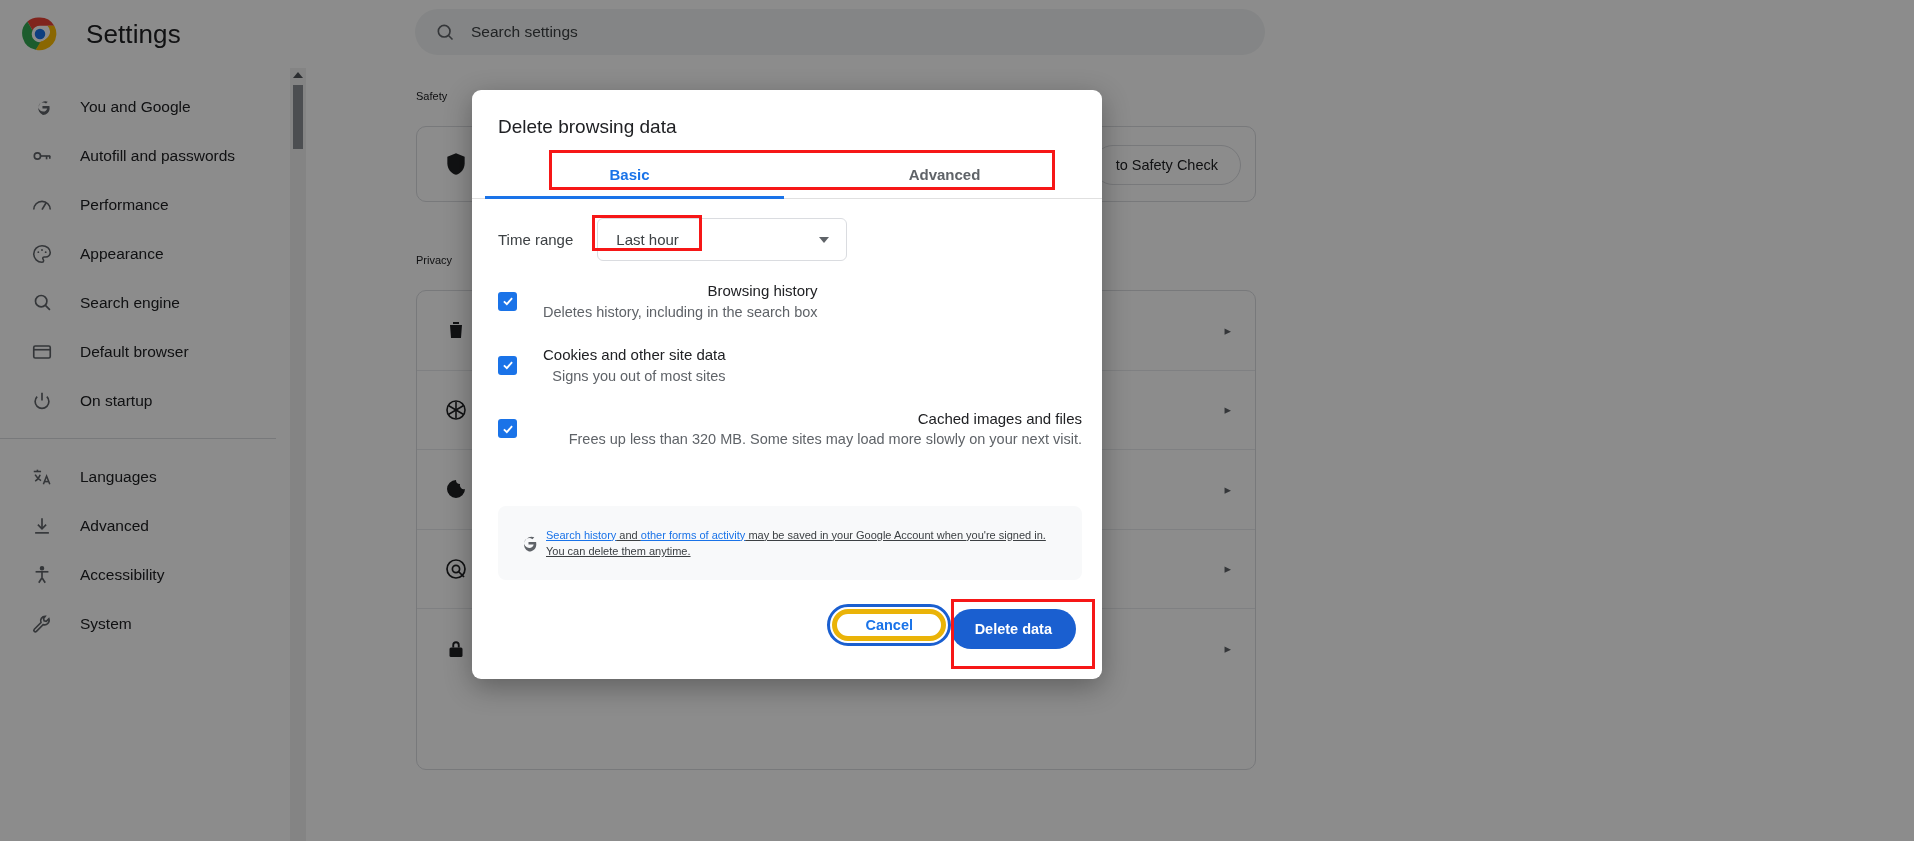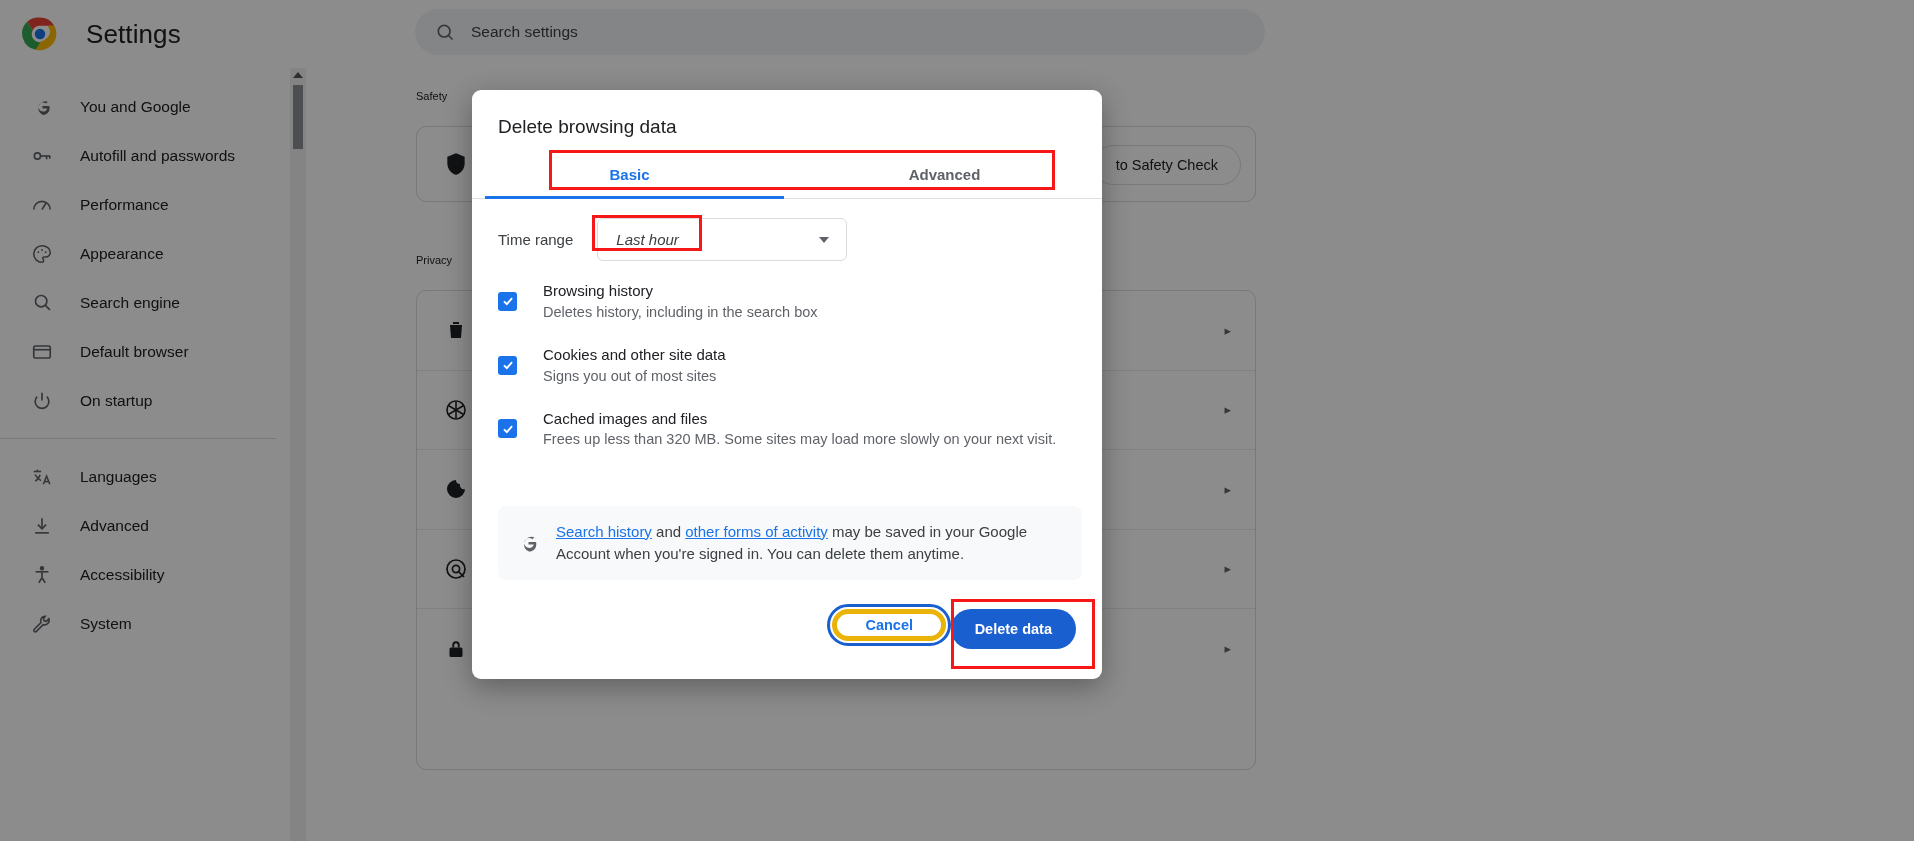--- a/index.html
+++ b/index.html
@@ -104,45 +104,45 @@
   }
   .tab.active { color: #1a73e8; }
   .tab-underline {
     position: absolute; left: 13px; top: 106px; width: 299px; height: 3px; background: #1a73e8;
   }
 
   .timerow { position: absolute; left: 26px; top: 128px; display: flex; align-items: center; }
   .timerow .tlabel { font-size: 15px; color: #3c4043; }
   .select {
     margin-left: 24px; width: 250px; height: 43px; border: 1px solid #dadce0;
-    border-radius: 6px; display: flex; align-items: center; position: relative; background: #fff; font-style: italic;
+    border-radius: 6px; display: flex; align-items: center; position: relative; background: #fff;
   }
   .select .val { margin-left: 18px; font-size: 15px; color: #3c4043; }
   .select .caret {
     position: absolute; right: 17px; width: 0; height: 0;
     border-left: 5px solid transparent; border-right: 5px solid transparent; border-top: 6px solid #5f6368;
   }
 
   .cb-list { position: absolute; left: 26px; top: 190px; width: 584px; }
   .cb-item { display: flex; align-items: center; margin-bottom: 21px; }
   .cb-box {
     width: 19px; height: 19px; border-radius: 3px; background: #1a73e8;
     display: flex; align-items: center; justify-content: center; flex: none;
   }
   .cb-box svg { display: block; }
-  .cb-text { margin-left: 26px; }
+  .cb-text { margin-left: 26px; text-align: right; }
   .cb-title { font-size: 15px; color: #202124; line-height: 1.45; }
   .cb-sub { font-size: 14.5px; color: #5f6368; line-height: 1.45; }
 
   .ginfo {
     position: absolute; left: 26px; top: 416px; width: 584px; min-height: 74px;
     background: #f8f9fa; border-radius: 8px; display: flex; align-items: center; padding: 12px 0;
   }
   .ginfo .gic { margin-left: 18px; width: 24px; height: 24px; flex: none; display:flex; }
-  .ginfo .gtxt { margin-left: 16px; margin-right: 18px; font-size: 15px; color: #3c4043; line-height: 1.48; }
+  .ginfo .gtxt { margin-left: 6px; margin-right: 18px; font-size: 11px; color: #3c4043; line-height: 1.48; text-decoration: underline; }
   .ginfo a { color: #1a73e8; text-decoration: underline; }
 
   .footer { position: absolute; left: 0; bottom: 0; width: 630px; height: 94px; }
   .btn-cancel {
     position: absolute; right: 156px; top: 24px; height: 32px; padding: 0 28px;
     border: 5px solid #eab308; border-radius: 20px; background: #fff;
     color: #1a73e8; font-size: 14.5px; font-weight: bold; display: flex; align-items: center;
     outline: 3px solid #1a5fd0; outline-offset: 2px;
   }
   .btn-delete {

